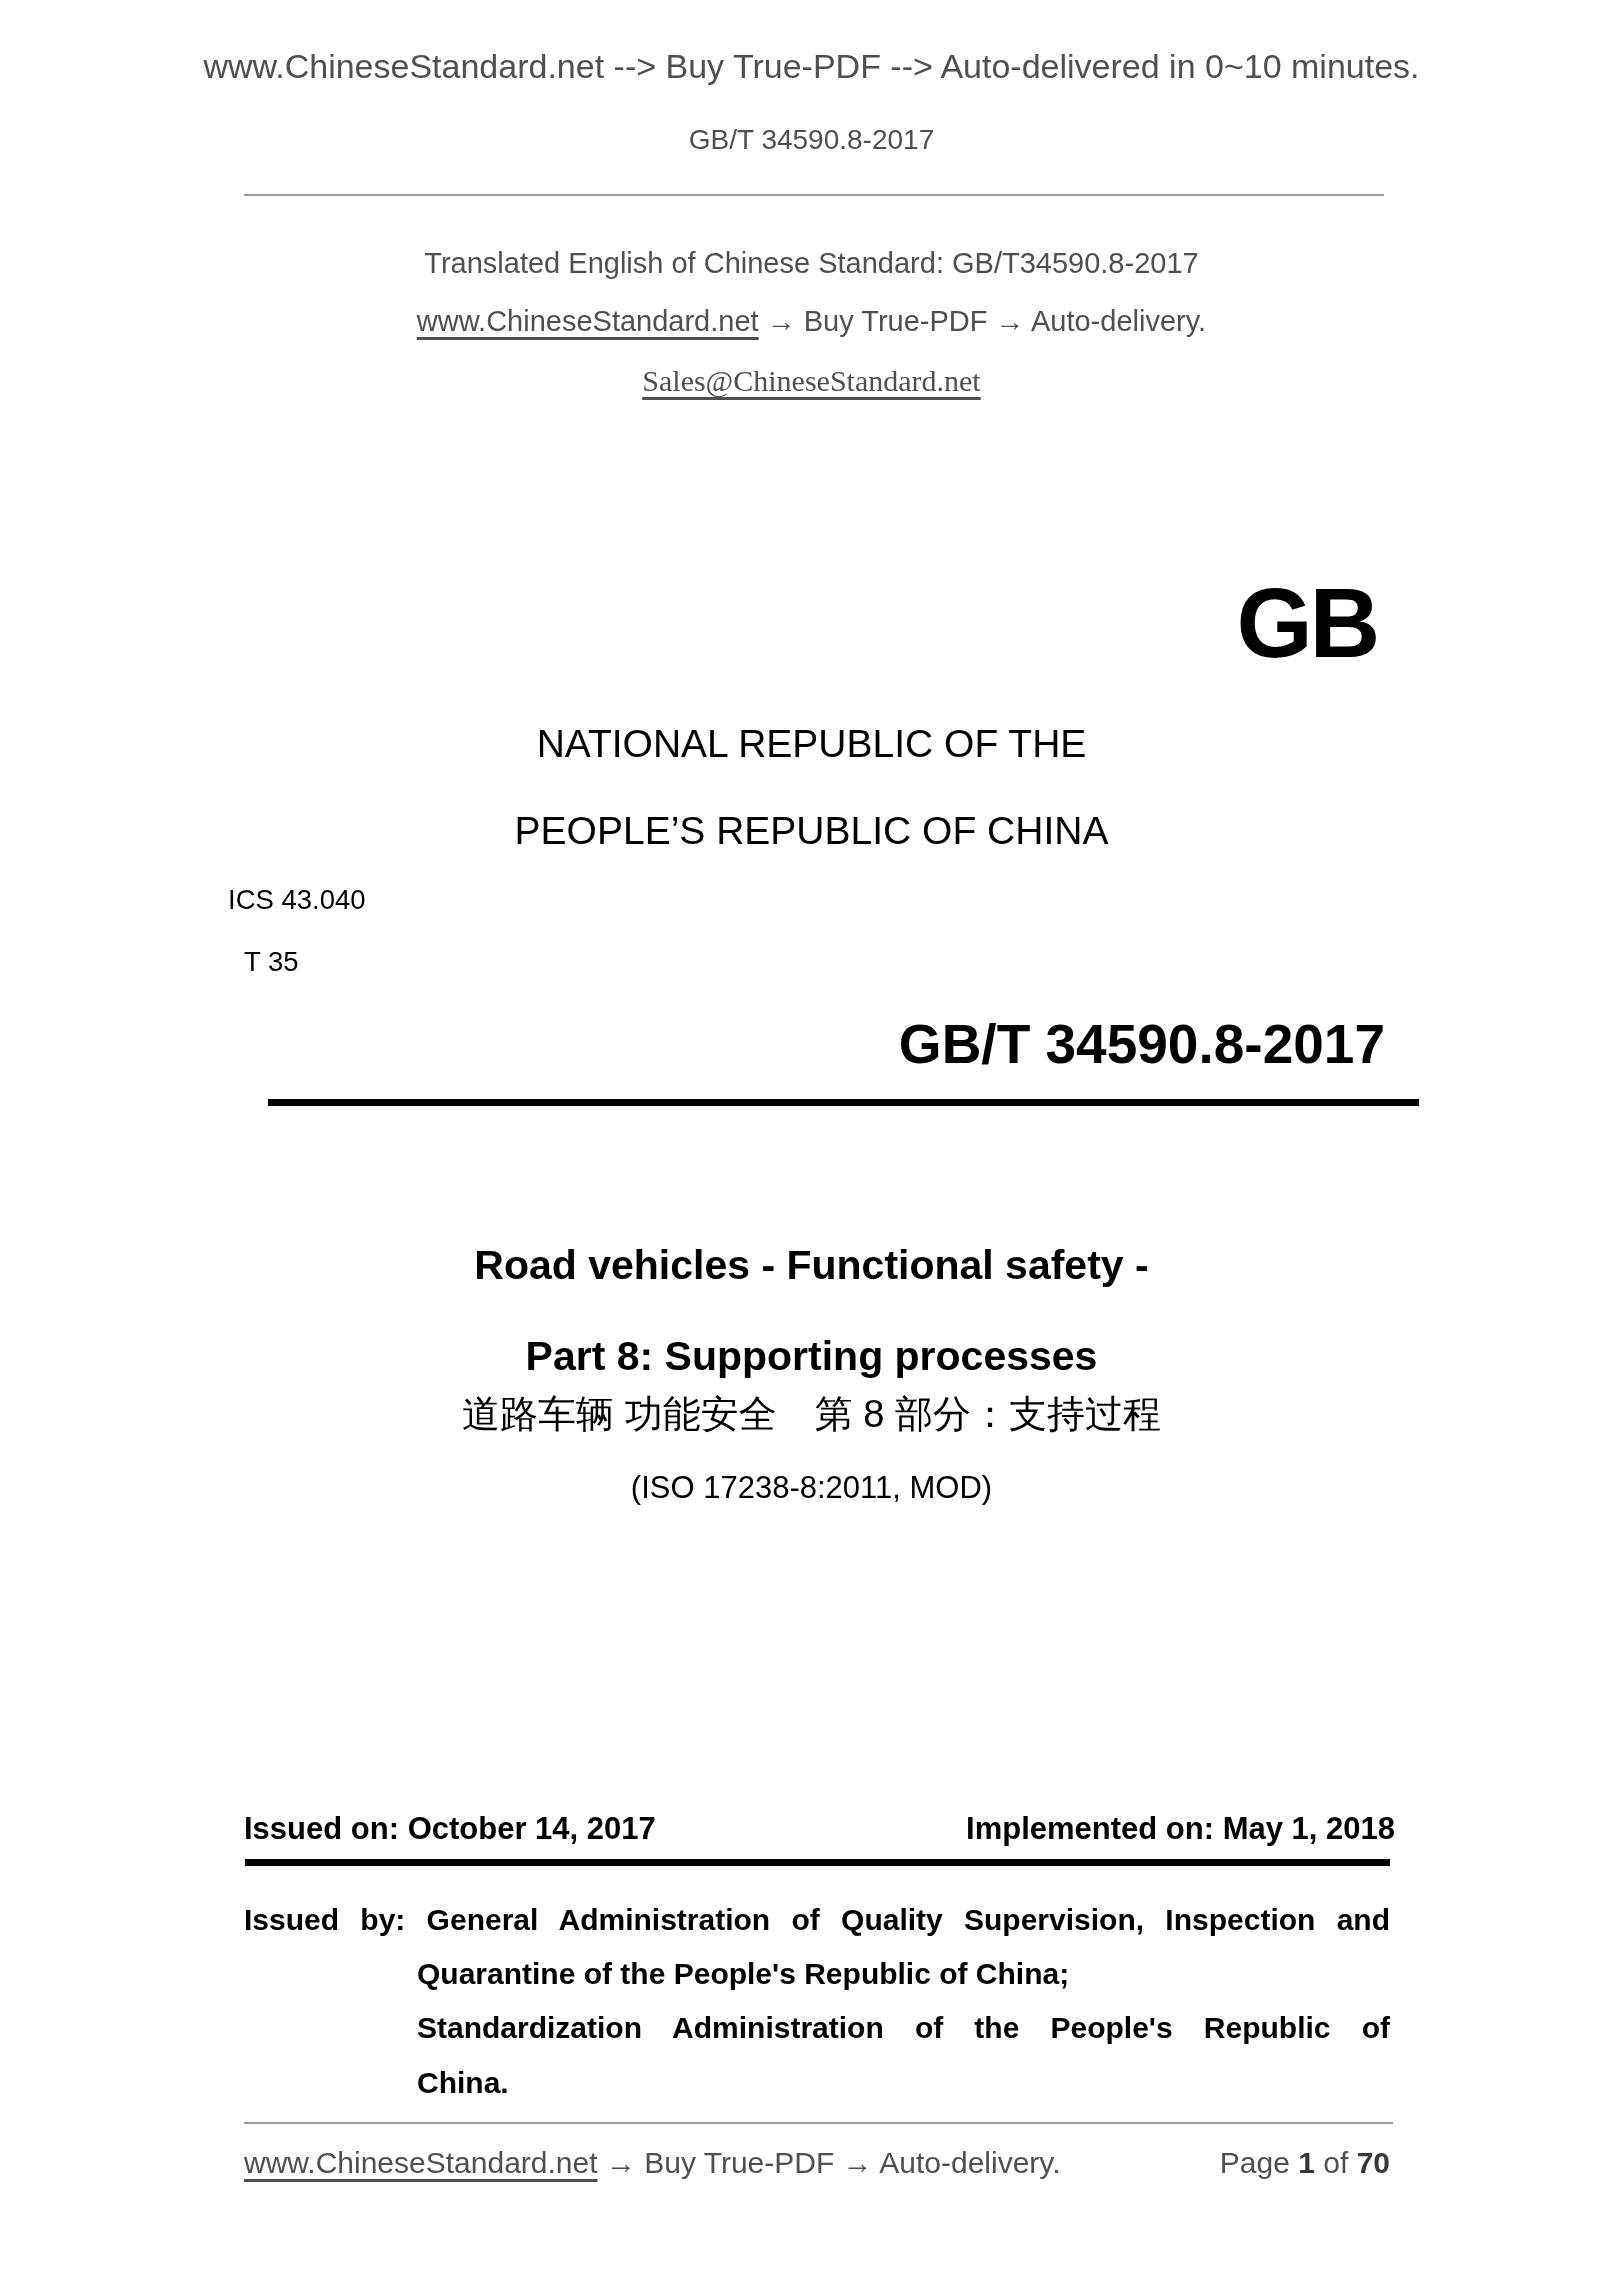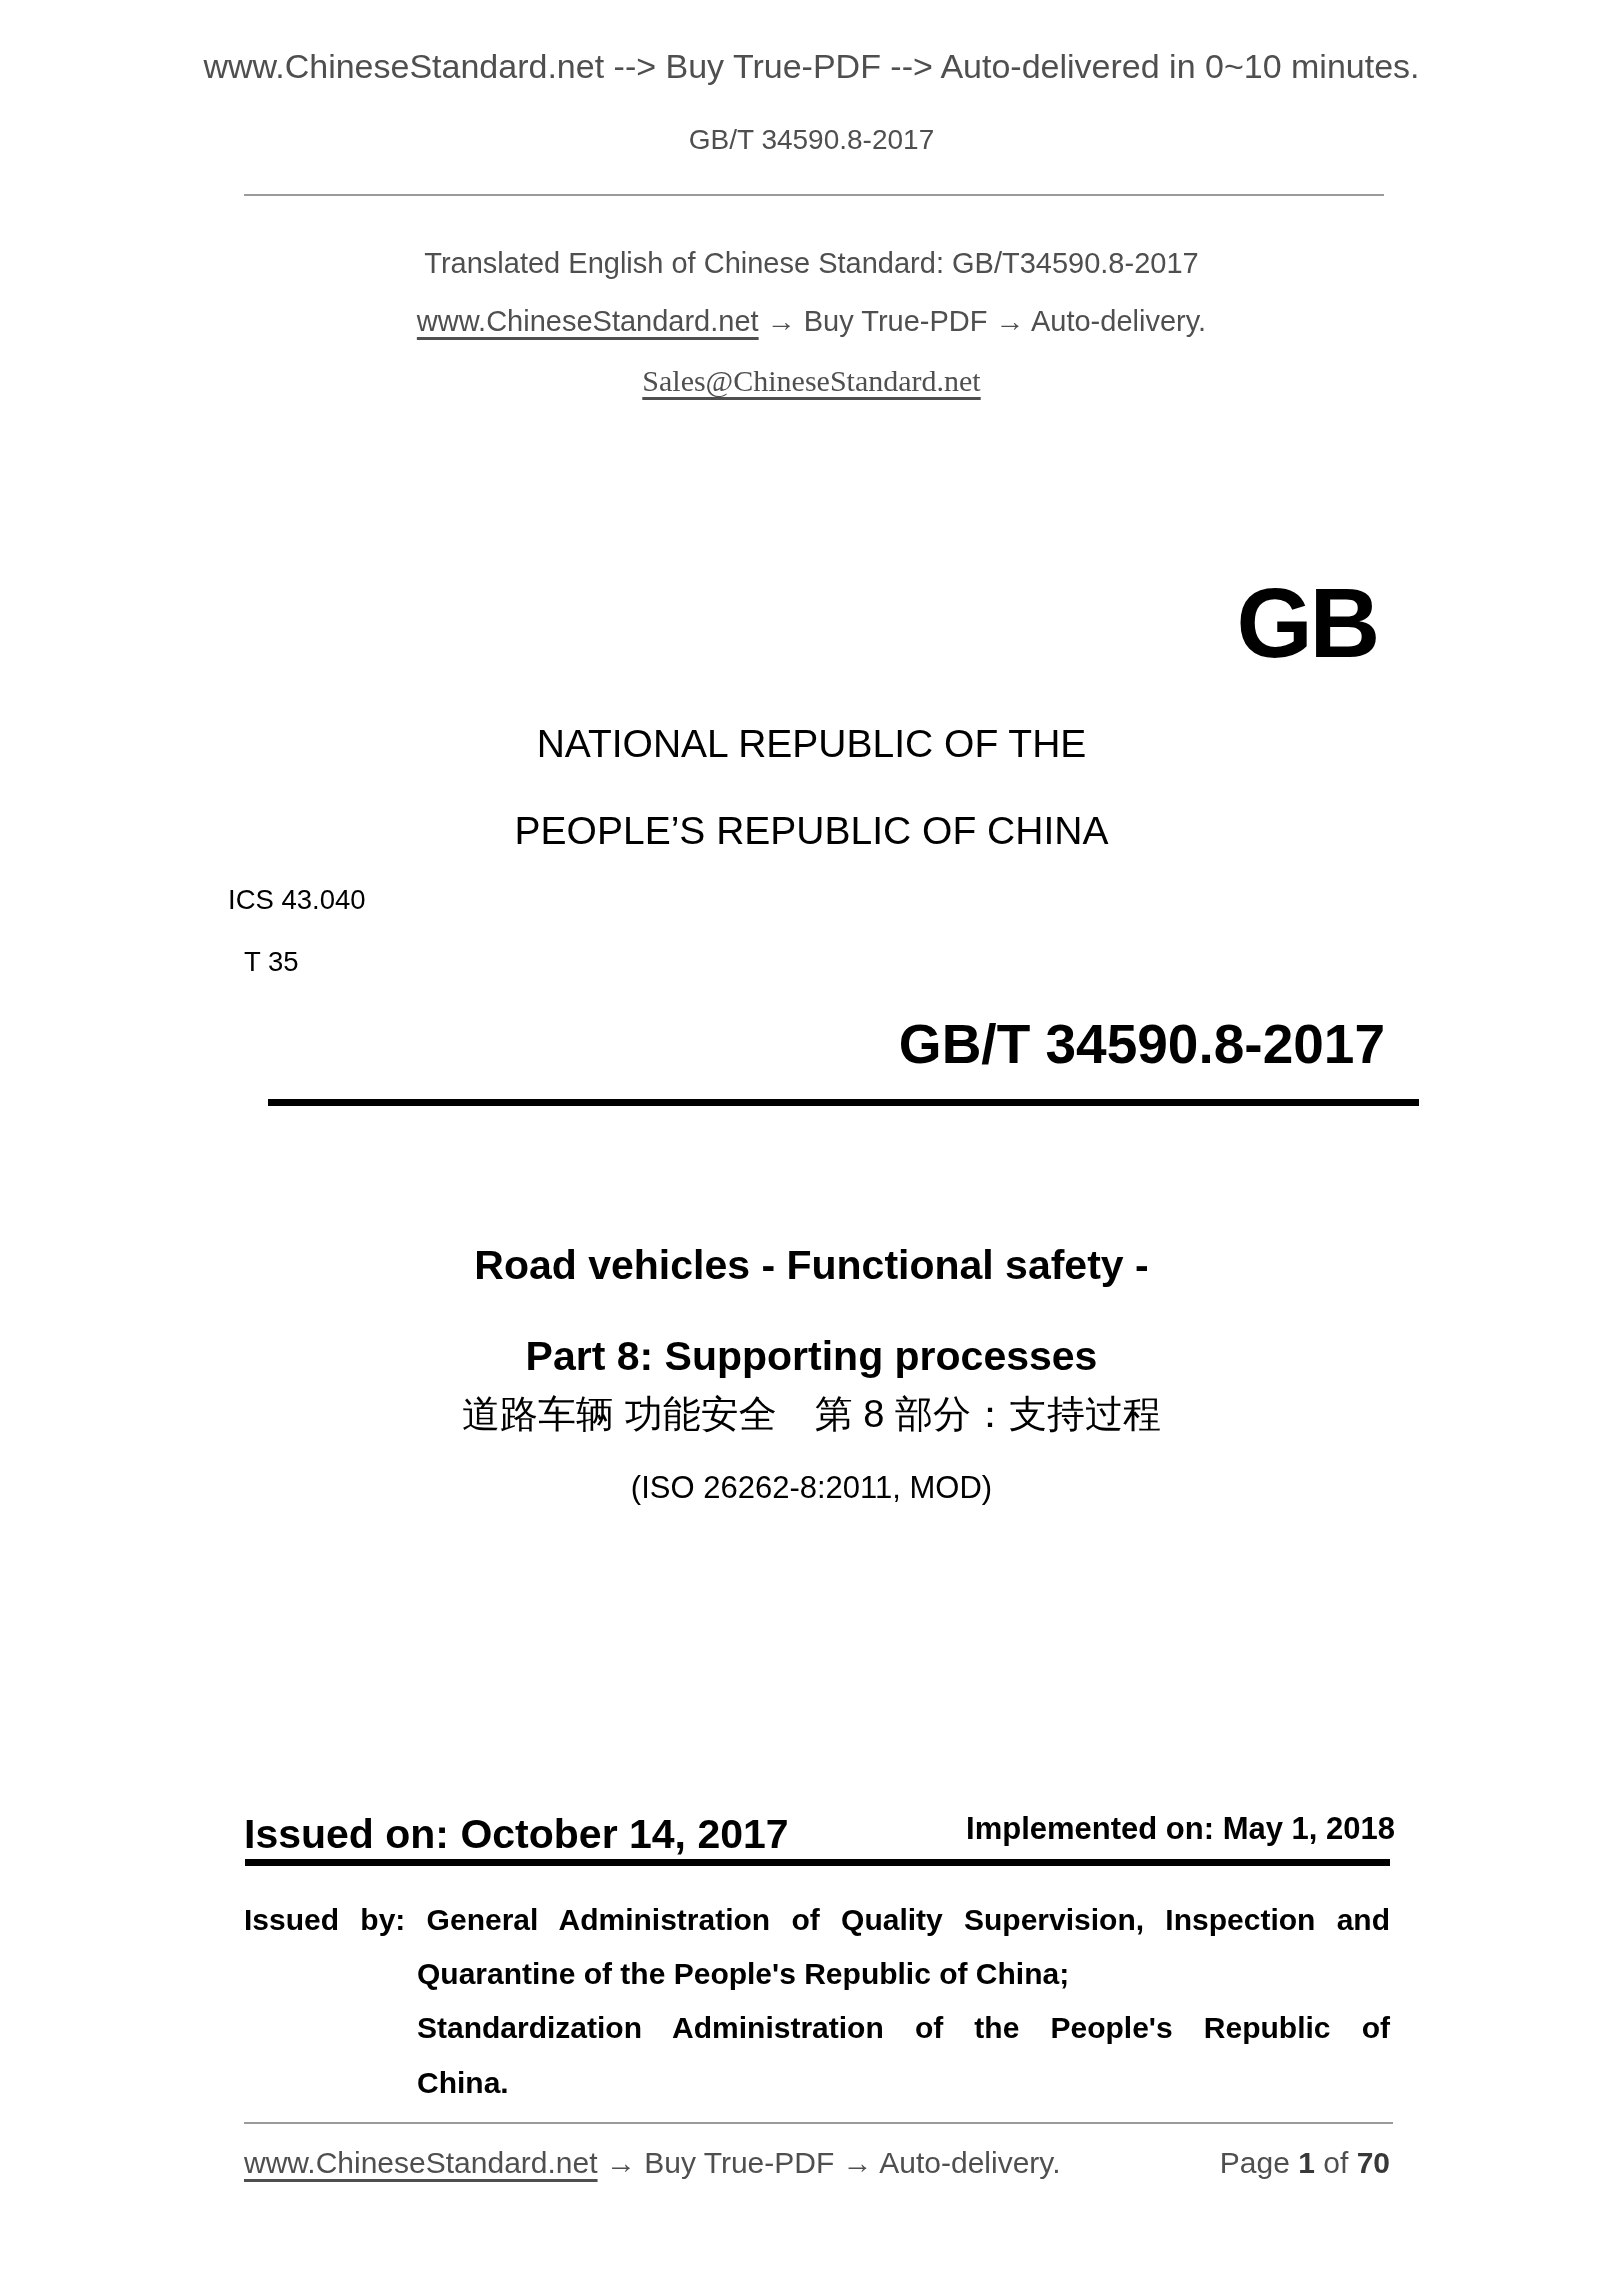--- a/index.html
+++ b/index.html
@@ -31,21 +31,21 @@
   .tclass { top:946px; left:244px; font-size:27.5px; }
 
   .std-num { top:1017px; right:238px; font-size:55px; font-weight:bold; line-height:1; }
   .thick-rule-1 { top:1099px; left:268px; width:1151px; }
 
   .title-en1 { top:1226px; font-size:41px; font-weight:bold;margin-top:16px; }
   .title-en2 { top:1309px; font-size:41px; font-weight:bold;margin-top:24px; }
   .title-zh  { top:1389px; font-size:38px; font-weight:500; }
   .title-iso { top:1470px; font-size:31px; }
 
-  .date-issued { top:1811px; left:244px;  font-size:41px; font-weight:bold; }
+  .date-issued { top:1811px; left:244px;  font-size:31px; font-weight:bold; }
   .date-impl   { top:1811px; right:228px; font-size:31px; font-weight:bold; }
   .thick-rule-2 { top:1859px; left:245px; width:1145px; }
 
   .issuedby { font-size:30px; font-weight:bold; line-height:1.2; }
   .ib1 { top:1902px; left:244px; width:1146px; text-align:justify; text-align-last:justify; }
   .ib2 { top:1956px; left:417px; }
   .ib3 { top:2010px; left:417px; width:973px; text-align:justify; text-align-last:justify; }
   .ib4 { top:2065px; left:417px; }
 
   .ftr-rule { top:2122px; left:244px; width:1149px; }
@@ -73,21 +73,21 @@
 
   <div class="abs ics">ICS 43.040</div>
   <div class="abs tclass">T 35</div>
 
   <div class="abs std-num">GB/T 34590.8-2017</div>
   <div class="abs rule-black thick-rule-1"></div>
 
   <div class="abs center title-en1">Road vehicles - Functional safety -</div>
   <div class="abs center title-en2">Part 8: Supporting processes</div>
   <div class="abs center title-zh">道路车辆 功能安全　第 8 部分：支持过程</div>
-  <div class="abs center title-iso">(ISO 26262-8:2011, MOD)</div>
+  <div class="abs center title-iso">(ISO 17238-8:2011, MOD)</div>
 
   <div class="abs date-issued">Issued on: October 14, 2017</div>
   <div class="abs date-impl">Implemented on: May 1, 2018</div>
   <div class="abs rule-black thick-rule-2"></div>
 
   <div class="abs issuedby ib1">Issued by: General Administration of Quality Supervision, Inspection and</div>
   <div class="abs issuedby ib2">Quarantine of the People's Republic of China;</div>
   <div class="abs issuedby ib3">Standardization Administration of the People's Republic of</div>
   <div class="abs issuedby ib4">China.</div>
 

